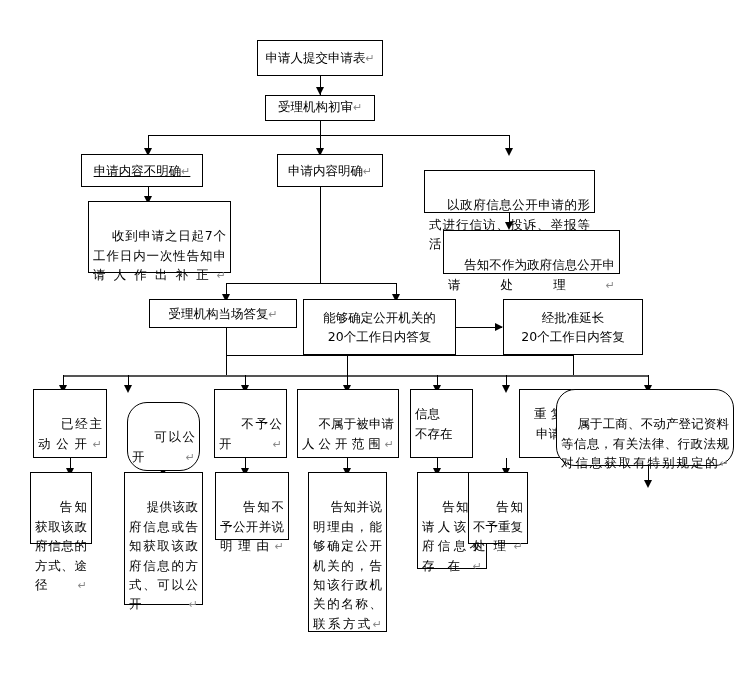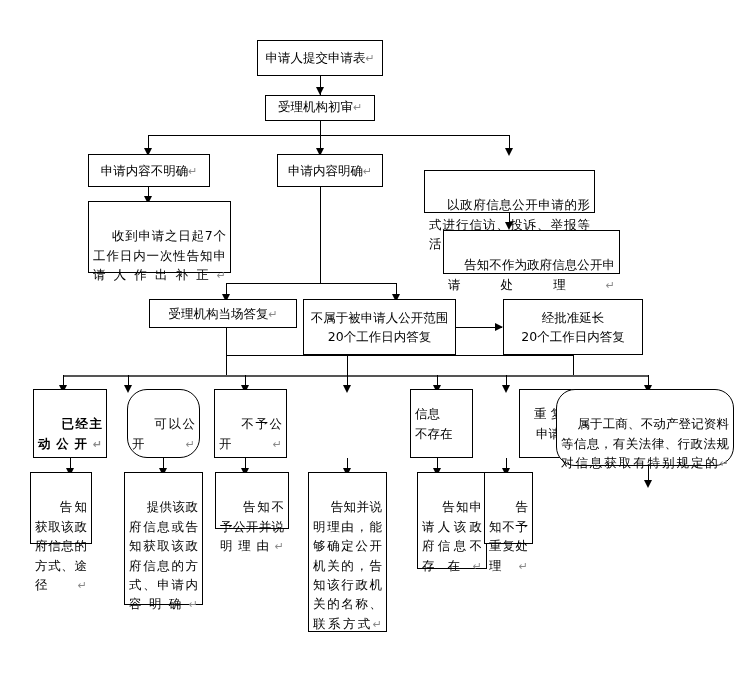--- a/index.html
+++ b/index.html
@@ -141,21 +141,21 @@
   <div class="arrow-d" style="left:643.5px; top:480px;"></div>
 
   <div class="node" style="left:257px; top:40px; width:126px; height:36px;">
     <span><span>申请人提交申请表</span><span class="pil">↵</span></span>
   </div>
 
   <div class="node" style="left:265px; top:95px; width:110px; height:26px;font-family:Liberation Serif, serif;">
     <span><span>受理机构初审</span><span class="pil">↵</span></span>
   </div>
 
-  <div class="node" style="left:88px; top:154px; width:122px; height:33px;">
+  <div class="node" style="left:81px; top:154px; width:122px; height:33px;text-decoration:underline;">
     <span><span>申请内容不明确</span><span class="pil">↵</span></span>
   </div>
 
   <div class="node" style="left:277px; top:154px; width:106px; height:33px;">
     <span><span>申请内容明确</span><span class="pil">↵</span></span>
   </div>
 
   <div class="node justify" style="left:424px; top:154px; width:171px; height:43px;margin-top:16px;">
     <span>以政府信息公开申请的形式进行信访、投诉、举报等活动</span><span class="pil">↵</span>
   </div>
@@ -166,74 +166,77 @@
 
   <div class="node justify" style="left:443px; top:230px; width:177px; height:44px;">
     <span>告知不作为政府信息公开申请处理</span><span class="pil">↵</span>
   </div>
 
   <div class="node" style="left:149px; top:299px; width:148px; height:29px;">
     <span><span>受理机构当场答复</span><span class="pil">↵</span></span>
   </div>
 
   <div class="node" style="left:303px; top:299px; width:153px; height:56px;">
-    <span style="white-space:pre-line;">不属于被申请人公开范围
+    <span style="white-space:pre-line;">能够确定公开机关的
 20个工作日内答复</span>
   </div>
 
   <div class="node" style="left:503px; top:299px; width:140px; height:56px;">
     <span style="white-space:pre-line;">经批准延长
 20个工作日内答复</span>
   </div>
 
-  <div class="node justify" style="left:33px; top:389px; width:74px; height:69px;font-weight:bold;">
+  <div class="node justify" style="left:33px; top:389px; width:74px; height:69px;">
     <span>已经主动公开</span><span class="pil">↵</span>
   </div>
 
-  <div class="node justify" style="left:127px; top:389px; width:73px; height:69px;border-radius:20px;">
+  <div class="node justify" style="left:127px; top:402px; width:73px; height:69px;border-radius:20px;">
     <span>可以公开</span><span class="pil">↵</span>
   </div>
 
   <div class="node justify" style="left:214px; top:389px; width:73px; height:69px;">
     <span>不予公开</span><span class="pil">↵</span>
   </div>
 
+  <div class="node justify" style="left:297px; top:389px; width:102px; height:69px;">
+    <span>不属于被申请人公开范围</span><span class="pil">↵</span>
+  </div>
 
   <div class="node" style="left:410px; top:389px; width:63px; height:69px;">
     <span style="white-space:pre-line; text-align:left; width:100%;">信息
 不存在</span>
   </div>
 
   <div class="node" style="left:484px; top:389px; width:59px; height:69px;margin-left:35px;">
     <span style="white-space:pre-line;">重 复
 申请</span>
   </div>
 
   <div class="node justify" style="left:556px; top:389px; width:178px; height:77px;border-radius:19px;">
     <span>属于工商、不动产登记资料等信息，有关法律、行政法规对信息获取有特别规定的</span><span class="pil">↵</span>
   </div>
 
   <div class="node justify" style="left:30px; top:472px; width:62px; height:72px;">
     <span>告知获取该政府信息的方式、途径</span><span class="pil">↵</span>
   </div>
 
   <div class="node justify" style="left:124px; top:472px; width:79px; height:133px;">
-    <span>提供该政府信息或告知获取该政府信息的方式、申请内容明确</span><span class="pil">↵</span>
-  </div>
-
-  <div class="node justify" style="left:215px; top:472px; width:74px; height:57px;">
+    <span>提供该政府信息或告知获取该政府信息的方式、可以公开</span><span class="pil">↵</span>
+  </div>
+
+  <div class="node justify" style="left:215px; top:472px; width:74px; height:68px;">
     <span>告知不予公开并说明理由</span><span class="pil">↵</span>
   </div>
 
   <div class="node justify" style="left:308px; top:472px; width:79px; height:160px;">
     <span>告知并说明理由，能够确定公开机关的，告知该行政机关的名称、联系方式</span><span class="pil">↵</span>
   </div>
 
   <div class="node justify" style="left:417px; top:472px; width:70px; height:97px;">
     <span>告知申请人该政府信息不存在</span><span class="pil">↵</span>
   </div>
 
-  <div class="node justify" style="left:484px; top:472px; width:49px; height:72px;">
+  <div class="node justify" style="left:468px; top:472px; width:60px; height:72px;">
     <span>告知不予重复处理</span><span class="pil">↵</span>
   </div>
 
 
 </div>
 
 </body></html>

